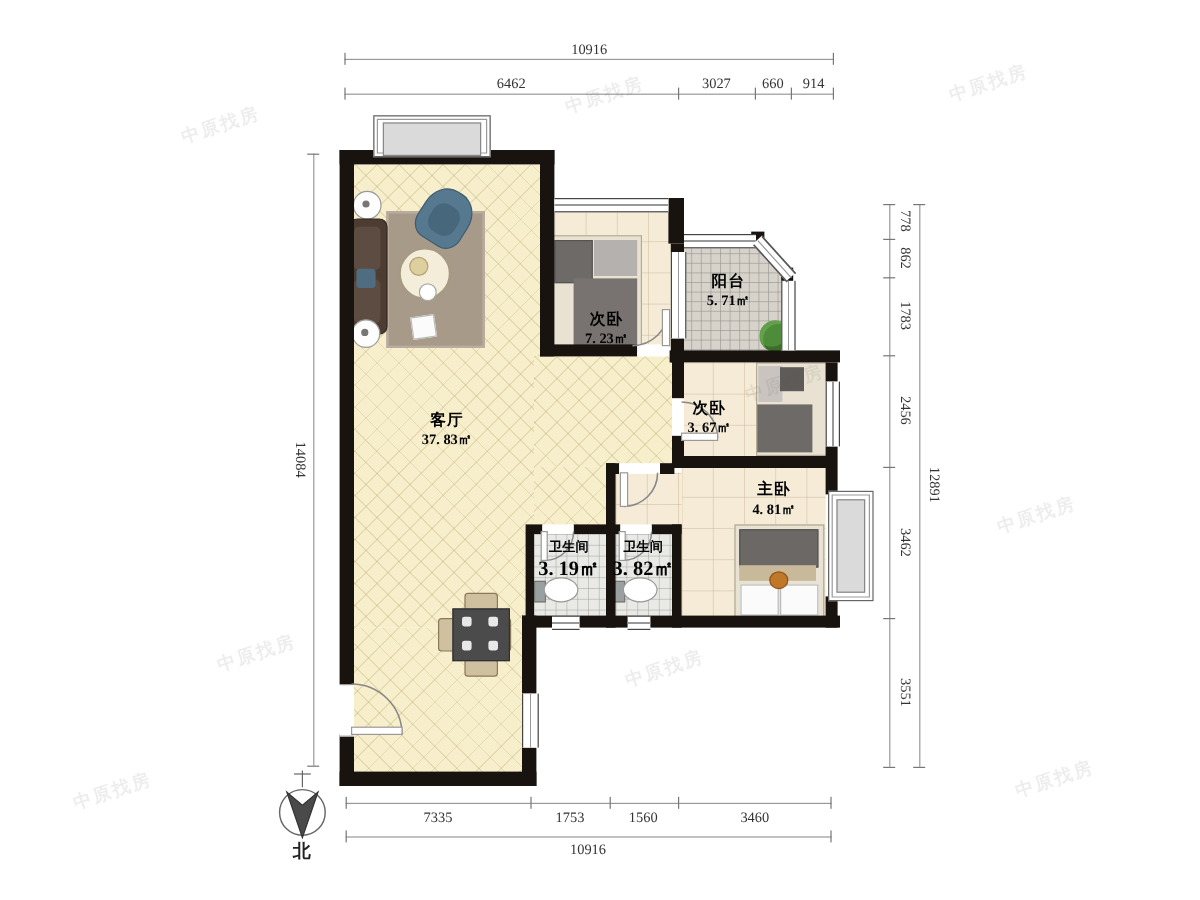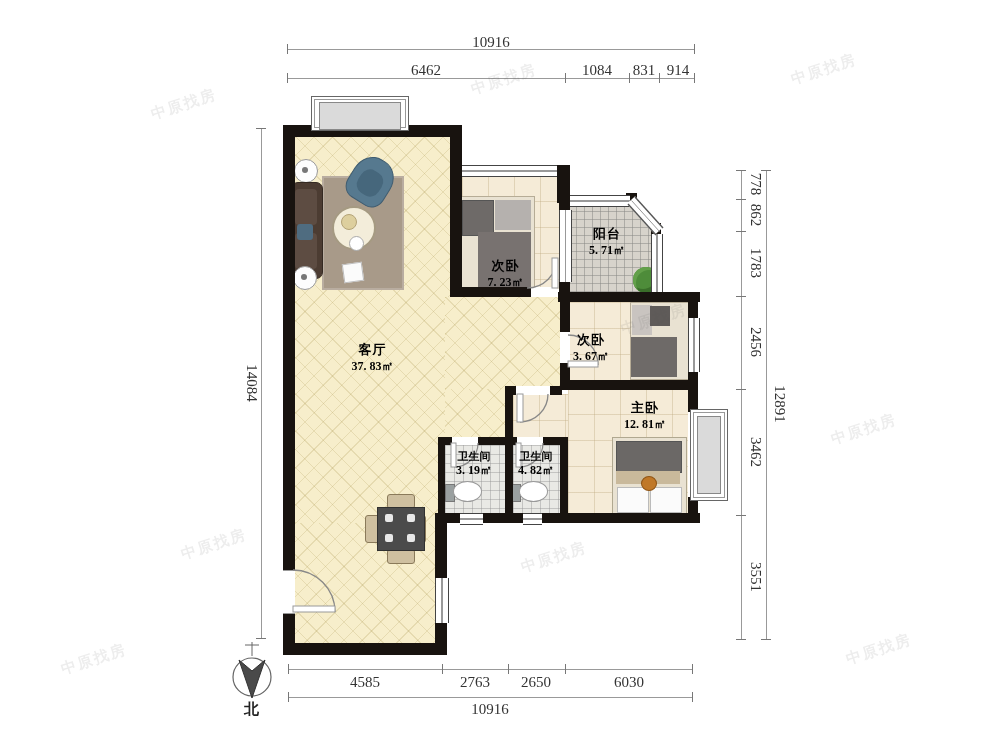--- a/index.html
+++ b/index.html
@@ -21,29 +21,29 @@
   .floor-bath{background-color:#e9e9e5;
     background-image:linear-gradient(rgba(150,150,150,.45) 1px,transparent 1px),
                      linear-gradient(90deg,rgba(150,150,150,.45) 1px,transparent 1px);
     background-size:9px 9px;}
   .win-h{background-color:#fff;border-top:1.5px solid #444;border-bottom:1.5px solid #444;
     background-image:linear-gradient(to bottom,transparent 44%,#999 44%,#999 56%,transparent 56%);}
   .win-v{background-color:#fff;border-left:1.5px solid #444;border-right:1.5px solid #444;
     background-image:linear-gradient(to right,transparent 44%,#999 44%,#999 56%,transparent 56%);}
   .bay{background:#fff;border:1px solid #666;box-shadow:inset 0 0 0 2px #fff,inset 0 0 0 3px #999;}
   .bay-glass{position:absolute;background:#dadada;border:1px solid #888;}
-  .dim{color:#333;font-size:15px;white-space:nowrap;}
+  .dim{color:#333;font-size:12px;white-space:nowrap;}
   .dimline{background:#999;}
   .tick{background:#777;}
   .vtext{writing-mode:vertical-rl;}
   .roomlabel{text-align:center;color:#000;line-height:1.3;font-weight:bold;}
   .roomlabel .nm{font-size:13px;letter-spacing:1px;display:block;}
   .roomlabel .ar{font-size:12px;display:block;}
   .roomlabel-sm .nm{font-size:11px;letter-spacing:0;}
-  .roomlabel-sm .ar{font-size:12px;}
+  .roomlabel-sm .ar{font-size:17px;}
   .wm{color:#555;opacity:.10;font-size:15px;font-weight:bold;letter-spacing:2px;
       transform:rotate(-18deg);white-space:nowrap;}
   .door-th{background:#fff;}
   svg{position:absolute;left:0;top:0;}
 </style>
 </head>
 <body>
 
 <div class="stage">
 
@@ -213,56 +213,56 @@
   <div class="abs roomlabel" style="left:567px;top:226px;width:80px;">
     <span class="nm">阳台</span>
     <span class="ar">5. 71㎡</span>
   </div>
   <div class="abs roomlabel" style="left:550px;top:332px;width:82px;">
     <span class="nm">次卧</span>
     <span class="ar">3. 67㎡</span>
   </div>
   <div class="abs roomlabel" style="left:600px;top:400px;width:90px;">
     <span class="nm">主卧</span>
-    <span class="ar">12. 81㎡</span>
+    <span class="ar">4. 81㎡</span>
   </div>
   <div class="abs roomlabel roomlabel-sm" style="left:444px;top:449px;width:60px;">
     <span class="nm">卫生间</span>
     <span class="ar">3. 19㎡</span>
   </div>
   <div class="abs roomlabel roomlabel-sm" style="left:510px;top:449px;width:52px;">
     <span class="nm">卫生间</span>
-    <span class="ar">4. 82㎡</span>
+    <span class="ar">3. 82㎡</span>
   </div>
 
   <div class="abs dim" style="left:287px;top:34px;width:408px;text-align:center;">10916</div>
   <div class="abs dimline" style="left:287px;top:49px;width:408px;height:1px;"></div>
   <div class="abs tick" style="left:287px;top:44px;width:1px;height:10px;"></div>
   <div class="abs tick" style="left:694px;top:44px;width:1px;height:10px;"></div>
   <div class="abs dim" style="left:426px;top:62px;transform:translateX(-50%);">6462</div>
-  <div class="abs dim" style="left:597px;top:62px;transform:translateX(-50%);">1084</div>
-  <div class="abs dim" style="left:644px;top:62px;transform:translateX(-50%);">831</div>
+  <div class="abs dim" style="left:597px;top:62px;transform:translateX(-50%);">3027</div>
+  <div class="abs dim" style="left:644px;top:62px;transform:translateX(-50%);">660</div>
   <div class="abs dim" style="left:678px;top:62px;transform:translateX(-50%);">914</div>
   <div class="abs dimline" style="left:287px;top:78px;width:408px;height:1px;"></div>
   <div class="abs tick" style="left:287px;top:73px;width:1px;height:10px;"></div>
   <div class="abs tick" style="left:565px;top:73px;width:1px;height:10px;"></div>
   <div class="abs tick" style="left:629px;top:73px;width:1px;height:10px;"></div>
   <div class="abs tick" style="left:659px;top:73px;width:1px;height:10px;"></div>
   <div class="abs tick" style="left:694px;top:73px;width:1px;height:10px;"></div>
 
   <div class="abs dimline" style="left:288px;top:669px;width:405px;height:1px;"></div>
   <div class="abs tick" style="left:288px;top:664px;width:1px;height:10px;"></div>
   <div class="abs tick" style="left:442px;top:664px;width:1px;height:10px;"></div>
   <div class="abs tick" style="left:508px;top:664px;width:1px;height:10px;"></div>
   <div class="abs tick" style="left:565px;top:664px;width:1px;height:10px;"></div>
   <div class="abs tick" style="left:692px;top:664px;width:1px;height:10px;"></div>
-  <div class="abs dim" style="left:365px;top:674px;transform:translateX(-50%);">4585</div>
-  <div class="abs dim" style="left:475px;top:674px;transform:translateX(-50%);">2763</div>
-  <div class="abs dim" style="left:536px;top:674px;transform:translateX(-50%);">2650</div>
-  <div class="abs dim" style="left:629px;top:674px;transform:translateX(-50%);">6030</div>
+  <div class="abs dim" style="left:365px;top:674px;transform:translateX(-50%);">7335</div>
+  <div class="abs dim" style="left:475px;top:674px;transform:translateX(-50%);">1753</div>
+  <div class="abs dim" style="left:536px;top:674px;transform:translateX(-50%);">1560</div>
+  <div class="abs dim" style="left:629px;top:674px;transform:translateX(-50%);">3460</div>
   <div class="abs dimline" style="left:288px;top:697px;width:405px;height:1px;"></div>
   <div class="abs tick" style="left:288px;top:692px;width:1px;height:10px;"></div>
   <div class="abs tick" style="left:692px;top:692px;width:1px;height:10px;"></div>
   <div class="abs dim" style="left:490px;top:701px;transform:translateX(-50%);">10916</div>
 
   <div class="abs dimline" style="left:261px;top:128px;width:1px;height:510px;"></div>
   <div class="abs tick" style="left:256px;top:128px;width:10px;height:1px;"></div>
   <div class="abs tick" style="left:256px;top:638px;width:10px;height:1px;"></div>
   <div class="abs dim vtext" style="left:243px;top:383px;transform:translateY(-50%);">14084</div>
 

